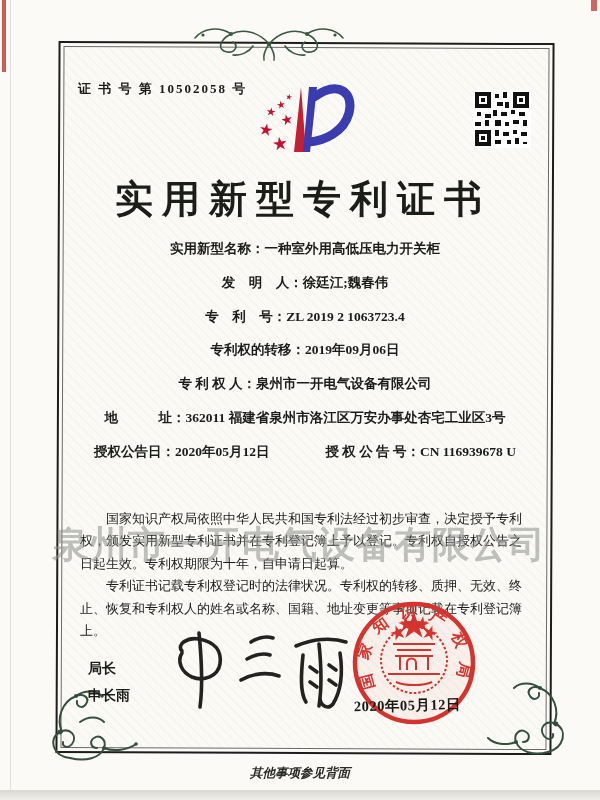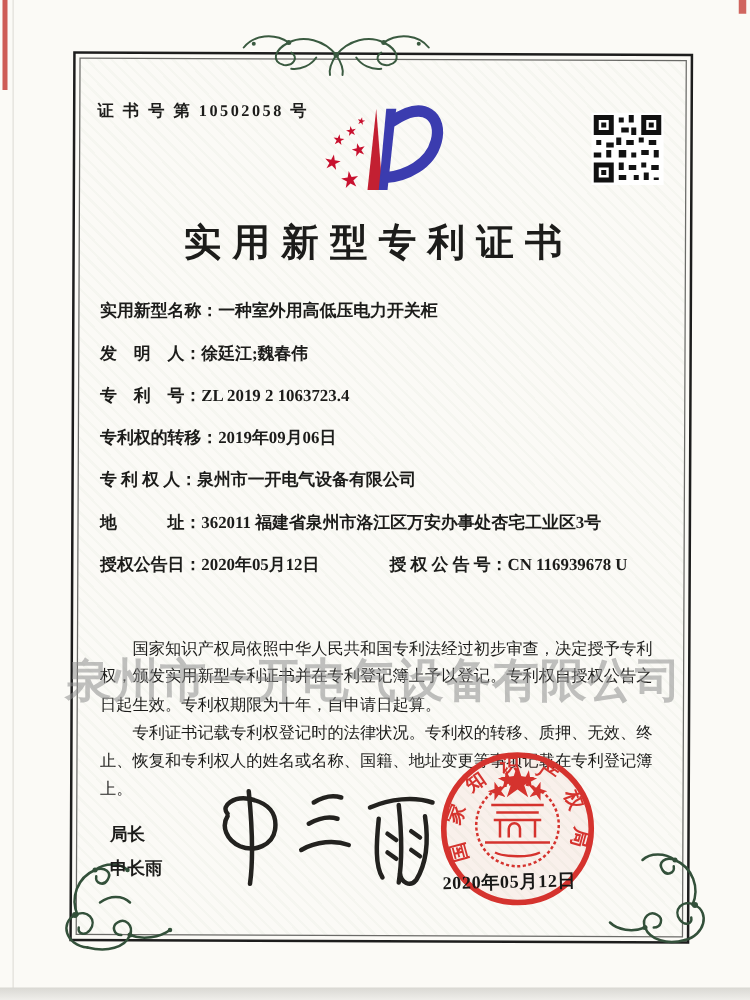--- a/index.html
+++ b/index.html
@@ -12,23 +12,23 @@
   .red-sliver-left{position:absolute;left:2px;top:0;width:4px;height:72px;background:#c5403a;opacity:.85;}
   .red-mark-topright{position:absolute;left:591px;top:0;width:6px;height:11px;background:#c5403a;opacity:.8;}
 
   .frame{position:absolute;left:57px;top:42px;width:492px;height:708px;
     border:2.5px solid #1d1d1d;transform:rotate(.25deg);transform-origin:center;}
   .frame-inner{position:absolute;left:3px;top:3px;right:3px;bottom:3px;border:1px solid #6b6b68;
     background:repeating-linear-gradient(45deg,rgba(140,170,130,.05) 0 2px,transparent 2px 7px);}
 
   .cert-no{position:absolute;left:78px;top:80px;font-size:13px;letter-spacing:2px;font-weight:600;}
   .title{position:absolute;left:57px;top:174px;width:492px;text-align:center;
-    font-size:30px;font-weight:700;letter-spacing:9px;}
-
-  .fields{position:absolute;left:80px;top:240px;width:450px;font-size:13.5px;font-weight:600;}
+    font-size:38px;font-weight:700;letter-spacing:9px;}
+
+  .fields{position:absolute;left:80px;top:240px;width:450px;font-size:13.5px;font-weight:600;text-align:center;}
   .frow{height:20px;margin-bottom:13.8px;white-space:nowrap;}
   .frow .lbl{display:inline-block;}
   .frow .gap{display:inline-block;width:56px;}
 
   .paras{position:absolute;left:80px;top:464px;width:450px;font-size:13px;line-height:22.4px;
     font-weight:500;z-index:2;margin-top:44px;}
   .paras p{margin:0;text-indent:2em;}
 
   .watermark{position:absolute;left:52px;top:520px;width:560px;font-size:37px;font-weight:700;
     font-family:"Liberation Sans","DejaVu Sans",sans-serif;color:#8f8f8f;opacity:.55;
@@ -248,15 +248,16 @@
         <path d="M397,650 L431,650"></path>
         <path d="M395,656 L433,656 M400,656 L400,670 M428,656 L428,670"></path>
         <path d="M388,674 L440,674"></path>
         <path d="M407,670 v-7 a4.5,4.5 0 0 1 9,0 v7"></path>
         <path d="M396,682 C404,686 424,686 432,682"></path>
       </g>
     </g>
   </svg>
   <div class="seal-date">2020年05月12日</div>
 
+  <div class="back-note">其他事项参见背面</div>
 
   <div class="paper-bottom-edge"></div>
 </div>
 
 </body></html>

